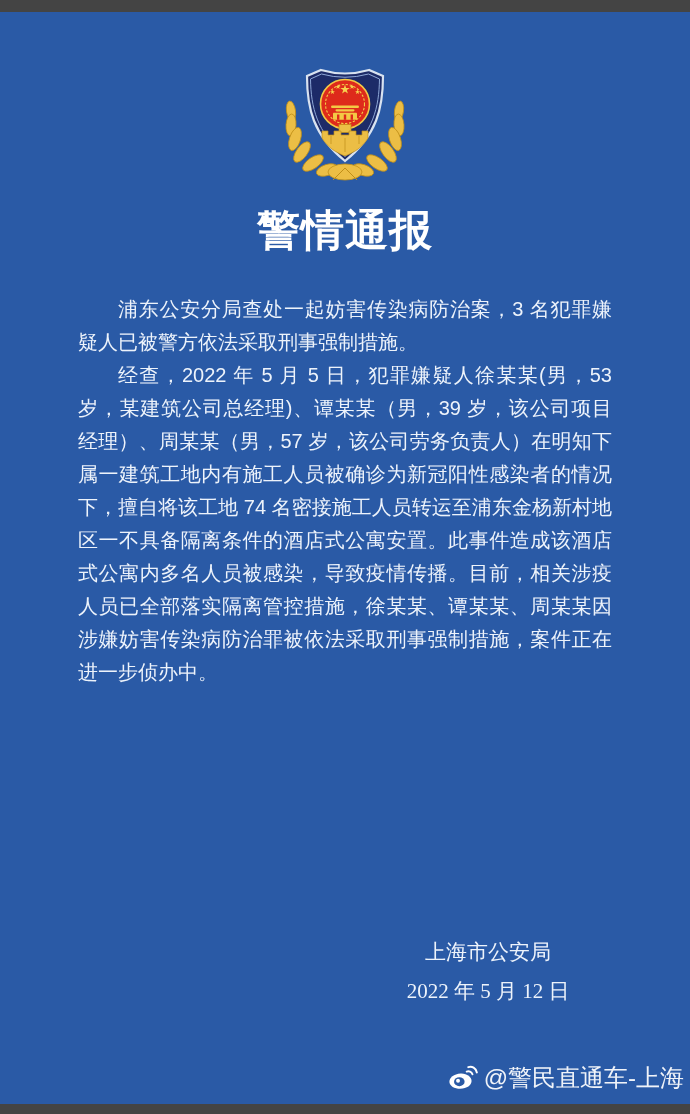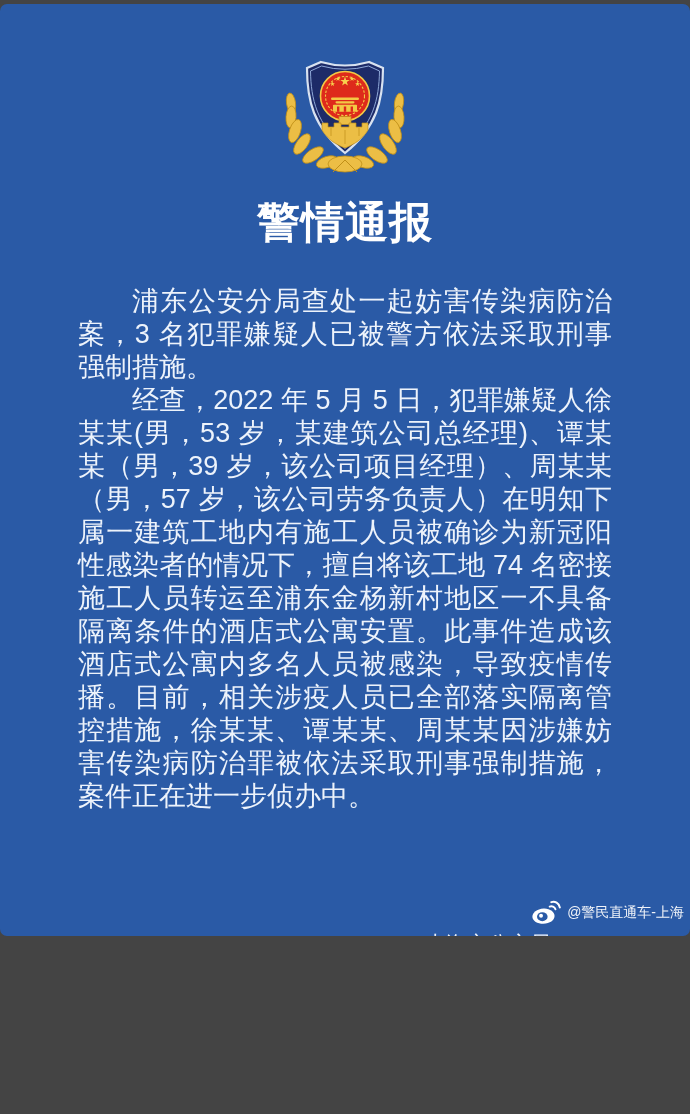--- a/index.html
+++ b/index.html
@@ -1,54 +1,53 @@
 <!DOCTYPE html>
 <html><head>
 <meta charset="utf-8">
 <style>
   * { margin:0; padding:0; box-sizing:border-box; }
   html,body { background:#444; }
   .poster {
     position:relative;
-    width:690px; height:932px;
-    margin:4px auto;
+    width:690px; height:1092px;
+    margin:12px auto;
     background:#2a5aa6;
     overflow:hidden;
     font-family:"Liberation Sans","DejaVu Sans",sans-serif;
-    border-radius:7px;
   }
   .badge {
     position:absolute; left:278px; top:52px;
     width:134px; height:122px;
   }
   .title {
     position:absolute; top:190px; left:0; width:100%;
     text-align:center;
     color:#ffffff;
     font-size:43px; font-weight:bold;
     letter-spacing:1px;
   }
   .body {
     position:absolute; left:78px; top:281px; width:534px;
     color:#edf3fb;
-    font-size:27px; line-height:33px;
+    font-size:20px; line-height:33px;
     text-align:justify; text-justify:inter-ideograph;
   }
   .body p { margin:0; text-indent:2em; }
   .signature {
     position:absolute; left:358px; top:921px; width:260px;
     text-align:center;
     color:#edf3fb;
     font-size:21px; line-height:39px;font-family:Liberation Serif, serif;
   }
   .watermark {
     position:absolute; right:6px; bottom:10px;
     display:flex; align-items:center; gap:6px;
     color:rgba(255,255,255,0.93);
-    font-size:14px;
+    font-size:24px;
   }
   .wm-icon { display:inline-flex; width:30px; height:26px; }
   .wm-icon svg { width:100%; height:100%; }
 </style>
 </head>
 <body>
 
 <div class="poster">
 
   <div class="badge">
@@ -109,20 +108,21 @@
 
   <div class="title">警情通报</div>
 
   <div class="body">
     <p>浦东公安分局查处一起妨害传染病防治案，3 名犯罪嫌疑人已被警方依法采取刑事强制措施。</p>
     <p>经查，2022 年 5 月 5 日，犯罪嫌疑人徐某某(男，53 岁，某建筑公司总经理)、谭某某（男，39 岁，该公司项目经理）、周某某（男，57 岁，该公司劳务负责人）在明知下属一建筑工地内有施工人员被确诊为新冠阳性感染者的情况下，擅自将该工地 74 名密接施工人员转运至浦东金杨新村地区一不具备隔离条件的酒店式公寓安置。此事件造成该酒店式公寓内多名人员被感染，导致疫情传播。目前，相关涉疫人员已全部落实隔离管控措施，徐某某、谭某某、周某某因涉嫌妨害传染病防治罪被依法采取刑事强制措施，案件正在进一步侦办中。</p>
   </div>
 
   <div class="signature">
     <div>上海市公安局</div>
+    <div>2022 年 5 月 12 日</div>
   </div>
 
   <div class="watermark">
     <span class="wm-icon">
       <svg viewBox="0 0 26 22" xmlns="http://www.w3.org/2000/svg">
         <path d="M11 7.2 C 5 7.6, 1.2 11, 1.2 14.2 C 1.2 17.8, 5.6 20.4, 10.6 20.4 C 16.4 20.4, 20.4 17.2, 20.4 13.7 C 20.4 10.4, 16.6 7, 11 7.2 Z" fill="#ffffff"></path>
         <ellipse cx="9.8" cy="14.2" rx="4.6" ry="3.9" fill="#2a5aa6"></ellipse>
         <circle cx="8.7" cy="13.4" r="1.7" fill="#ffffff"></circle>
         <path d="M16.2 5.4 C 18 4.6, 20.4 5.4, 21.2 7.8" stroke="#ffffff" stroke-width="1.7" fill="none" stroke-linecap="round"></path>
         <path d="M17.6 1.6 C 20.8 0.6, 24.2 2.3, 25 6.2" stroke="#ffffff" stroke-width="1.7" fill="none" stroke-linecap="round"></path>

